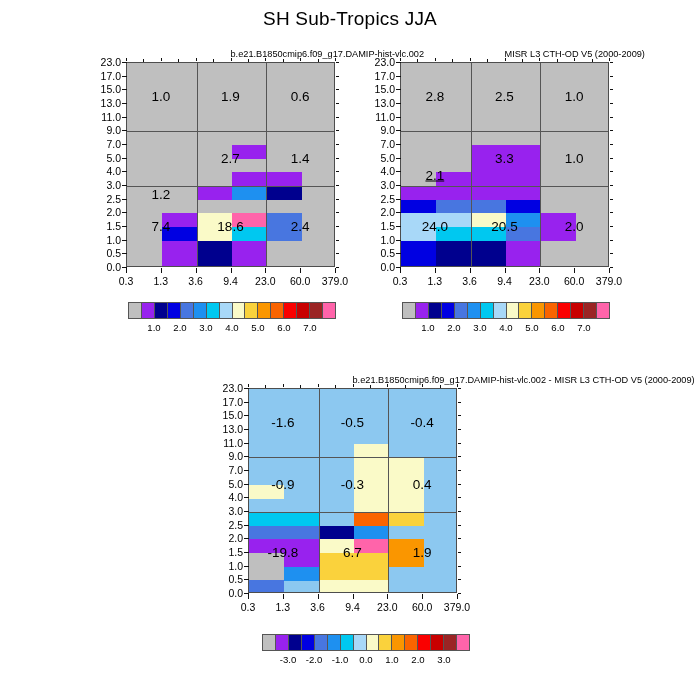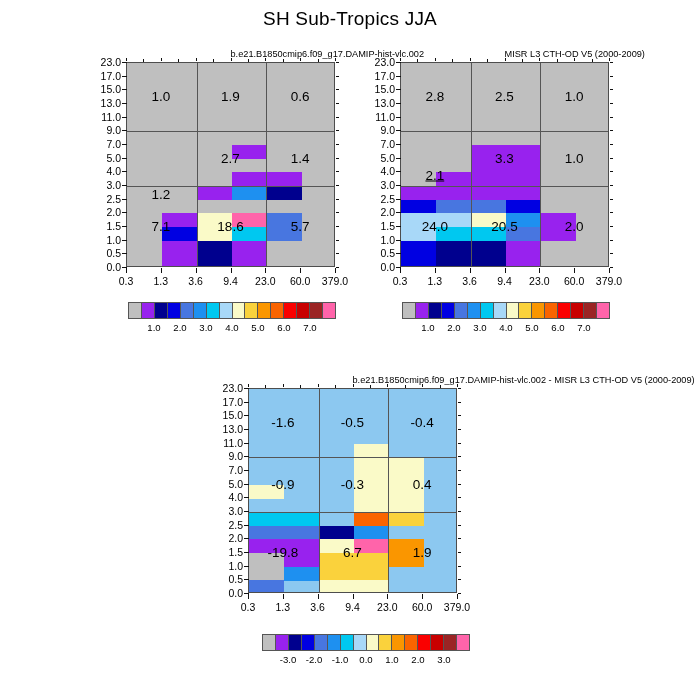--- a/index.html
+++ b/index.html
@@ -93,23 +93,23 @@
           <div class="gl-h" style="top: 68.3333px;"></div>
           <div class="gl-h" style="top: 123px;"></div>
         </div>
       </div>
       <div class="bigval" style="left: 160.833px; top: 96.1667px;">1.0</div>
       <div class="bigval" style="left: 230.5px; top: 96.1667px;">1.9</div>
       <div class="bigval" style="left: 300.167px; top: 96.1667px;">0.6</div>
       <div class="bigval" style="left: 160.833px; top: 157.667px; margin-top: 36px;">1.2</div>
       <div class="bigval" style="left: 230.5px; top: 157.667px;">2.7</div>
       <div class="bigval" style="left: 300.167px; top: 157.667px;">1.4</div>
-      <div class="bigval" style="left: 160.833px; top: 226px;">7.1</div>
+      <div class="bigval" style="left: 160.833px; top: 226px;">7.4</div>
       <div class="bigval" style="left: 230.5px; top: 226px;">18.6</div>
-      <div class="bigval" style="left: 300.167px; top: 226px;">5.7</div>
+      <div class="bigval" style="left: 300.167px; top: 226px;">2.4</div>
       <div class="ytick" style="left: 88px; width: 33px; top: 62px;">23.0</div>
       <div class="ytickmark" style="left: 122px; top: 62px;"></div>
       <div class="yminormark" style="left: 336px; top: 62px;"></div>
       <div class="ytick" style="left: 88px; width: 33px; top: 75.6667px;">17.0</div>
       <div class="ytickmark" style="left: 122px; top: 75.6667px;"></div>
       <div class="yminormark" style="left: 336px; top: 75.6667px;"></div>
       <div class="ytick" style="left: 88px; width: 33px; top: 89.3333px;">15.0</div>
       <div class="ytickmark" style="left: 122px; top: 89.3333px;"></div>
       <div class="yminormark" style="left: 336px; top: 89.3333px;"></div>
       <div class="ytick" style="left: 88px; width: 33px; top: 103px;">13.0</div>

